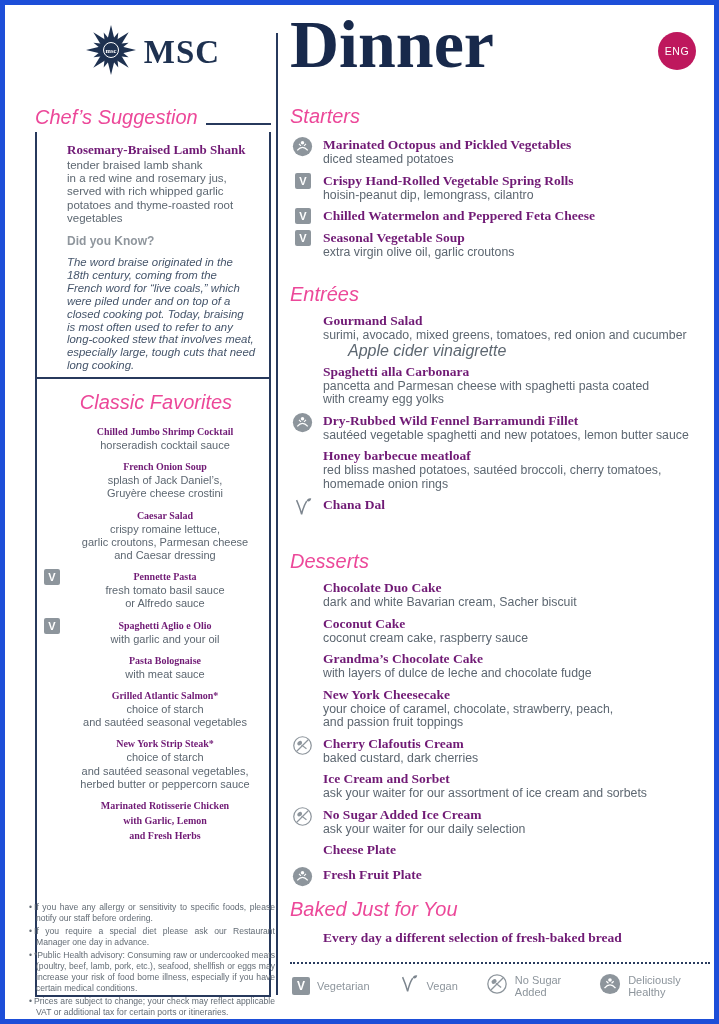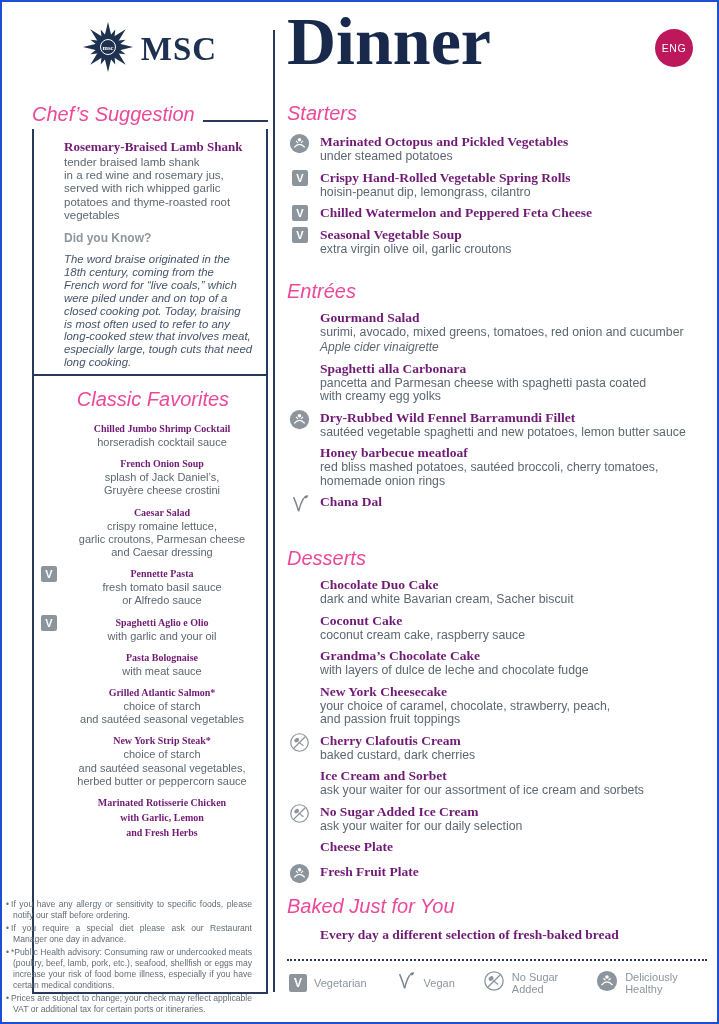--- a/index.html
+++ b/index.html
@@ -1,18 +1,18 @@
 <!DOCTYPE html>
 <html><head>
 <meta charset="utf-8">
 <style>
   html,body { margin:0; padding:0; background:#eee; }
   .page {
     position:relative; width:719px; height:1024px; margin:0 auto;
-    background:#ffffff; border:2px solid #1d4ed8; box-sizing:border-box;
+    background:#ffffff; border:5px solid #1d4ed8; box-sizing:border-box;
     font-family:"Liberation Sans", sans-serif; overflow:hidden; color:#22365c;
   }
   .pre { white-space:pre-line; }
 
   
   .logo { position:absolute; left:30px; top:20px; width:236px; height:54px;
           display:flex; align-items:center; justify-content:center; gap:8px; }
   .wordmark { font-family:"Liberation Serif", serif; font-weight:bold; font-size:33px;
               color:#1e3150; letter-spacing:1px; line-height:1; }
 
@@ -25,37 +25,37 @@
 
   .box { position:absolute; left:30px; width:236px; box-sizing:border-box;
          border:2px solid #27395c; background:#fff; }
   .chef-box { top:127px; border-top:none; padding:10px 8px 10px 30px; }
   .classic-box { top:372px; height:620px; padding:10px 8px 10px 32px; overflow:hidden;text-align:center; }
   .classic-box .sec { margin:2px 0 10px -18px; }
 
   .nm { font-family:Liberation Serif, serif; font-weight:bold; color:#701a75;
         font-size:13.5px; line-height:16px; }
   .ds { color:#5d6771; font-size:12.3px; line-height:13.5px; }
-  .nt { color:#5d6771; font-size:12px; line-height:15px; font-style:italic; }
+  .nt { color:#5d6771; font-size:16px; line-height:15px; font-style:italic;margin-left:25px; }
 
   .chef-box .nm { font-size:13px; line-height:15px; }
   .chef-box .ds { font-size:11.5px; line-height:13.2px; margin-top:2px; }
   .dyk-h { color:#8f969d; font-weight:bold; font-size:12px; margin-top:9px; line-height:14px; }
   .dyk-t { color:#44546a; font-style:italic; font-size:11.4px; line-height:12.9px; margin-top:8px; }
 
   .lit { position:relative; margin-bottom:7px; }
   .lit .nm { font-size:10px; line-height:15px; }
   .lit .ds { font-size:11px; line-height:13.2px; }
 
   .vbadge { display:inline-flex; align-items:center; justify-content:center;
             width:16px; height:16px; background:#8d959c; border-radius:2px;
             color:#fff; font-weight:bold; font-size:11px; font-family:"Liberation Sans",sans-serif; }
   .lit .vbadge { position:absolute; left:-25px; top:0; }
 
-  .footnotes { position:absolute; left:4px; top:897px; width:246px; }
+  .footnotes { position:absolute; left:24px; top:897px; width:246px; }
   .fn { color:#636c75; font-size:8.6px; line-height:11px; text-align:justify;
         padding-left:7px; text-indent:-7px; margin-bottom:2px; }
   .fn::before { content:"•"; margin-right:2px; }
 
   
   .divider { position:absolute; left:271px; top:28px; height:962px;
              border-left:2px solid #27395c; }
 
   
   .right-abs { position:absolute; left:285px; width:422px; }
@@ -206,21 +206,21 @@
     <div class="it">
       <span class="ico">
         <svg width="21" height="21" viewBox="0 0 24 24">
             <circle cx="12" cy="12" r="11" fill="#8d959c"></circle>
             <circle cx="12" cy="7.6" r="2" fill="#fff"></circle>
             <path d="M6 16.5 Q12 9.5 18 16.5" stroke="#fff" stroke-width="1.5" fill="none"></path>
             <path d="M8 9 L10.3 11.2 M16 9 L13.7 11.2" stroke="#fff" stroke-width="1.3" fill="none"></path>
           </svg>
       </span>
       <div class="nm">Marinated Octopus and Pickled Vegetables</div>
-      <div class="ds pre">under steamed potatoes</div>
+      <div class="ds pre">diced steamed potatoes</div>
     </div>
     <div class="it">
       <span class="vbadge">V</span>
       <div class="nm">Crispy Hand-Rolled Vegetable Spring Rolls</div>
       <div class="ds pre">hoisin-peanut dip, lemongrass, cilantro</div>
     </div>
     <div class="it">
       <span class="vbadge">V</span>
       <div class="nm">Chilled Watermelon and Peppered Feta Cheese</div>
     </div>

